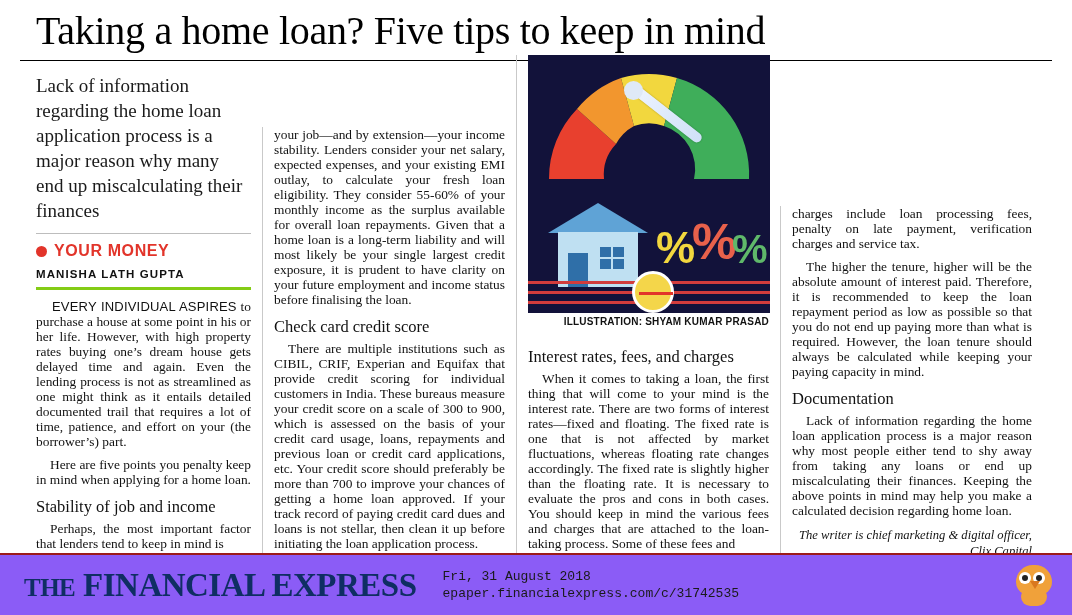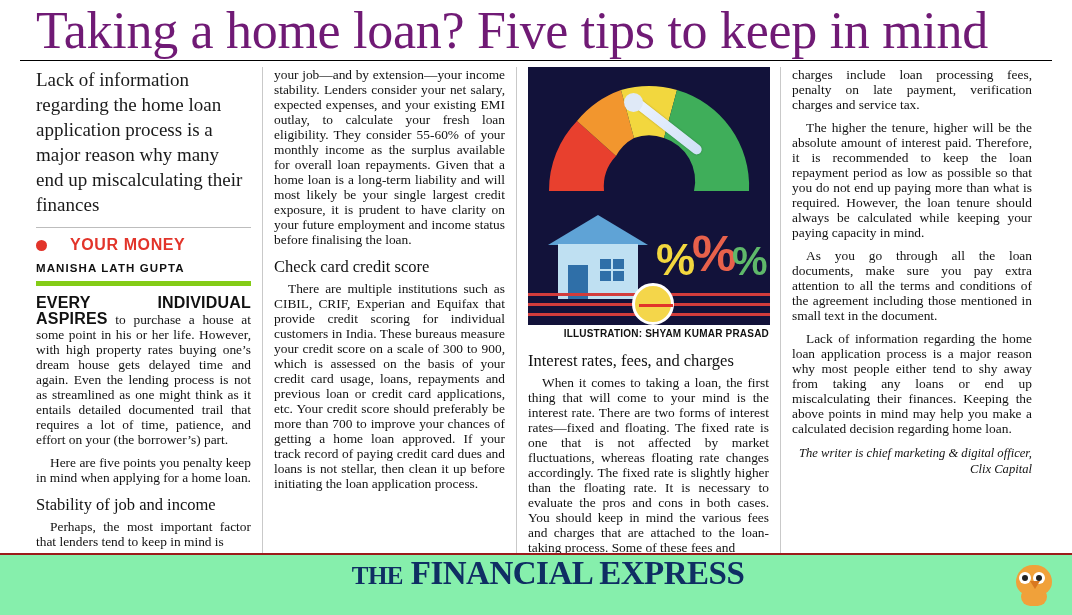--- a/index.html
+++ b/index.html
@@ -13,83 +13,84 @@
     position:relative;
   }
   .page {
     width:1072px; height:615px;
     position:relative;
     background:#fff;
     padding:6px 14px 0 14px;
   }
   .headline {
     font-family:"Liberation Serif", serif;
-    font-size:52px;
+    font-size:40px;
     line-height:46px;
     font-weight:400;
     letter-spacing:-0.3px;
     margin:2px 0 6px 22px;
-    color:#701a75;
+    color:#000000;
   }
   .rule-top {
     border-top:1px solid #000;
     margin:0 6px 0 6px;
   }
   .cols {
     display:flex;
     margin-top:6px;
     height:492px;
+    align-items:flex-end;
   }
   .col {
     padding:0 11px;
     position:relative;
   }
   .col + .col { border-left:1px solid #c9c9c9; }
   .c1 { width:248px; padding-left:22px;}
   .c2 { width:254px; }
   .c3 { width:264px; }
   .c4 { width:272px; padding-right:20px;}
 
   .standfirst {
     font-size:19px;
     line-height:25px;
     color:#1a1a1a;
     margin-bottom:10px;
   }
   .hr-thin { border-top:1px solid #bdbdbd; margin:10px 0 8px 0; }
   .section-label {
-    display:flex; align-items:center; gap:23px;
+    display:flex; align-items:center; gap:7px;
     color:#e2342a;
     font-family:"Liberation Sans", sans-serif;
     font-weight:bold;
     font-size:16px;
     letter-spacing:0.6px;
     margin-bottom:8px;
   }
   .dot { width:11px; height:11px; border-radius:50%; background:#e2342a; display:inline-block; }
   .byline {
     font-family:"Liberation Sans", sans-serif;
     font-size:11.5px;
     font-weight:bold;
     letter-spacing:1.1px;
     color:#111;
     padding-bottom:7px;
-    border-bottom:5px solid #84cc16;
+    border-bottom:3px solid #84cc16;
     margin-bottom:9px;
   }
   p.body {
     font-size:13.4px;
     line-height:15px;
     text-align:justify;
     margin:0 0 8px 0;
     color:#111;
     hyphens:auto;
   }
   p.body.indent { text-indent:14px; }
-  .dropcap-lead { font-family:"Liberation Sans", sans-serif; font-weight:bold; font-size:16px; letter-spacing:0.2px; }
+  .dropcap-lead { font-family:"Liberation Sans", sans-serif; font-weight:normal; font-size:13px; letter-spacing:0.2px;margin-left:16px; }
   h3.sub {
     font-size:16.5px;
     line-height:19px;
     font-weight:400;
     margin:10px 0 5px 0;
     color:#111;
   }
   .italic-note {
     font-size:12.6px;
     line-height:15.5px;
@@ -168,23 +169,23 @@
     font-weight:bold;
     letter-spacing:0.2px;
     text-align:right;
     padding:3px 0 4px 0;
     color:#111;
   }
 
   
   .footer {
     position:absolute; left:0; bottom:0; width:1072px; height:62px;
-    background:#86efac;
+    background:#8b5cf6;
     border-top:2px solid #9b1b1b;
-    display:flex; align-items:center;flex-direction:column;
+    display:flex; align-items:center;
   }
   .footer .fe-logo {
     font-family:"Liberation Serif", serif;
     font-size:33px;
     font-weight:bold;
     color:#0f2e63;
     letter-spacing:-0.5px;
     margin-left:24px;
     white-space:nowrap;
   }
@@ -270,38 +271,42 @@
 
           <div class="redline" style="top:226px; width:242px;"></div>
           <div class="redline" style="top:236px; width:242px;"></div>
           <div class="redline" style="top:246px; width:242px;"></div>
 
           <div class="coin"></div>
         </div>
         <div class="illus-credit">ILLUSTRATION: SHYAM KUMAR PRASAD</div>
       </div>
 
-      <h3 class="sub" style="margin-top:8px;">Interest rates, fees, and charges</h3>
+      <h3 class="sub" style="margin-top:16px;">Interest rates, fees, and charges</h3>
       <p class="body indent">When it comes to taking a loan, the first thing that will come to your mind is the interest rate. There are two forms of interest rates—fixed and floating. The fixed rate is one that is not affected by market fluctuations, whereas floating rate changes accordingly. The fixed rate is slightly higher than the floating rate. It is necessary to evaluate the pros and cons in both cases. You should keep in mind the various fees and charges that are attached to the loan-taking process. Some of these fees and</p>
     </div>
 
     <div class="col c4">
       <p class="body">charges include loan processing fees, penalty on late payment, verification charges and service tax.</p>
       <p class="body indent">The higher the tenure, higher will be the absolute amount of interest paid. Therefore, it is recommended to keep the loan repayment period as low as possible so that you do not end up paying more than what is required. However, the loan tenure should always be calculated while keeping your paying capacity in mind.</p>
-      <p class="body indent">As you go through all the loan documents, make sure you pay extra attention to all the terms and conditions of the agreement including those mentioned in small text in the document.</p>
+      <h3 class="sub">Documentation</h3>
       <p class="body indent">Lack of information regarding the home loan application process is a major reason why most people either tend to shy away from taking any loans or end up miscalculating their finances. Keeping the above points in mind may help you make a calculated decision regarding home loan.</p>
       <div class="italic-note">The writer is chief marketing &amp; digital officer, Clix Capital</div>
     </div>
 
   </div>
 
   <div class="footer">
     <div class="fe-logo">
       <span class="tiny">THE</span>
       <span>FINANCIAL EXPRESS</span>
+    </div>
+    <div class="meta">
+      <div>Fri, 31 August 2018</div>
+      <div>epaper.financialexpress.com/c/31742535</div>
     </div>
     <div class="owl">
       <div class="body2"></div>
       <div class="head"></div>
       <div class="eye l">
           <div class="pupil"></div>
         </div>
       <div class="eye r">
           <div class="pupil"></div>
         </div>

